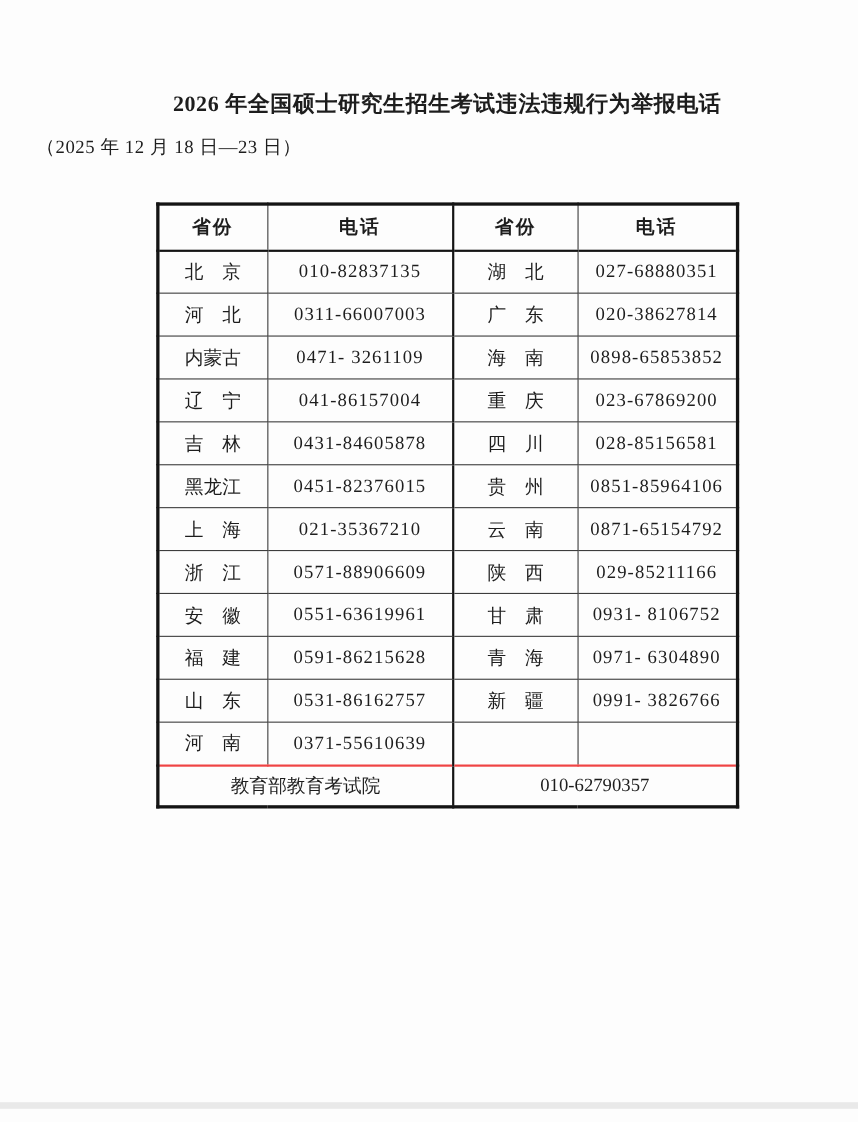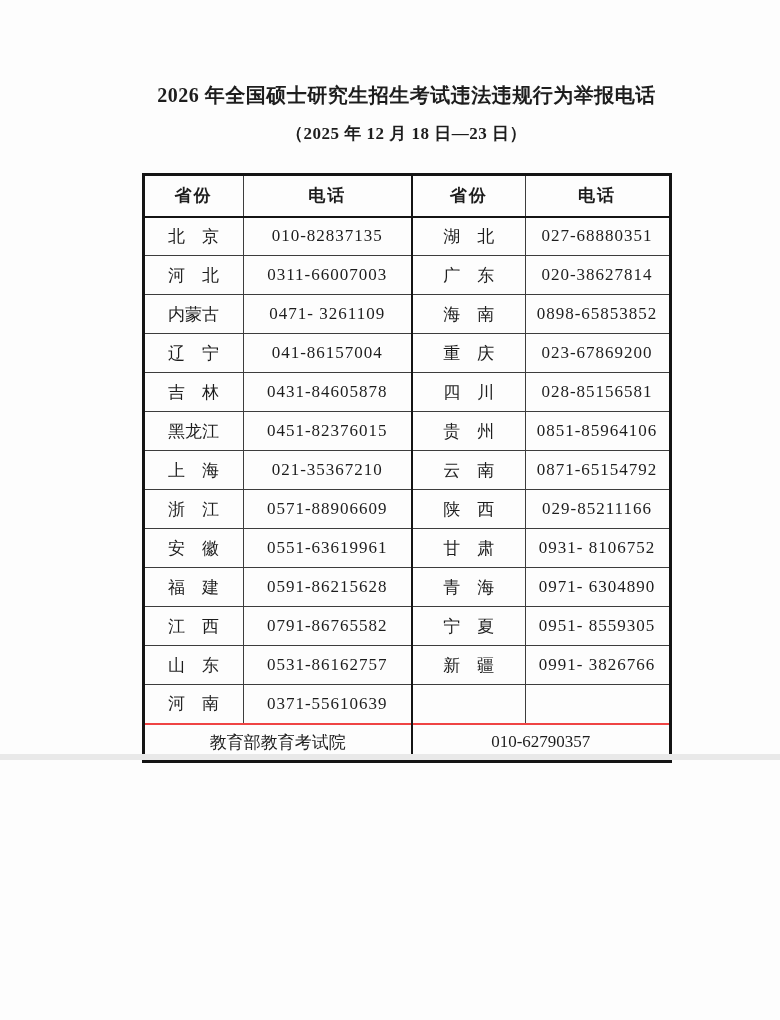--- a/index.html
+++ b/index.html
@@ -9,41 +9,40 @@
     width: 780px;
     height: 1020px;
     background: #fdfdfd;
     overflow: hidden;
     font-family: "Liberation Serif", "DejaVu Serif", serif;
     color: #1d1d1d;
   }
   .page {
     position: relative;
     width: 780px;
-    height: 760px;
+    height: 1008px;
     padding-left: 33px;
   }
   .doc-title {
     margin: 0;
     padding-top: 83px;
     text-align: center;
     font-size: 20px;
     font-weight: bold;
     letter-spacing: 0.5px;
     line-height: 1.2;
   }
   .doc-subtitle {
     margin: 15px 0 0 0;
-    text-align: center;
     font-size: 17px;
-    font-weight: bold;
+    font-weight: normal;
     letter-spacing: 0.5px;
   }
   table.report-table {
-    margin: 28px auto 0 auto;
+    margin: 39px auto 0 auto;
     border-collapse: collapse;
     table-layout: fixed;
     width: 527px;
     border: 3px solid #141414;
   }
   .report-table th,
   .report-table td {
     border: 1px solid #3d3d3d;
     text-align: center;
     vertical-align: middle;
@@ -165,26 +164,20 @@
     <td class="prov">甘　肃</td>
     <td class="phone">0931- 8106752</td>
   </tr>
         <tr>
     <td class="prov">福　建</td>
     <td class="phone mid">0591-86215628</td>
     <td class="prov">青　海</td>
     <td class="phone">0971- 6304890</td>
   </tr>
         <tr>
-    <td class="prov">江　西</td>
-    <td class="phone mid">0791-86765582</td>
-    <td class="prov">宁　夏</td>
-    <td class="phone">0951- 8559305</td>
-  </tr>
-        <tr>
     <td class="prov">山　东</td>
     <td class="phone mid">0531-86162757</td>
     <td class="prov">新　疆</td>
     <td class="phone">0991- 3826766</td>
   </tr>
         <tr>
     <td class="prov">河　南</td>
     <td class="phone mid">0371-55610639</td>
     <td class="prov"></td>
     <td class="phone"></td>

